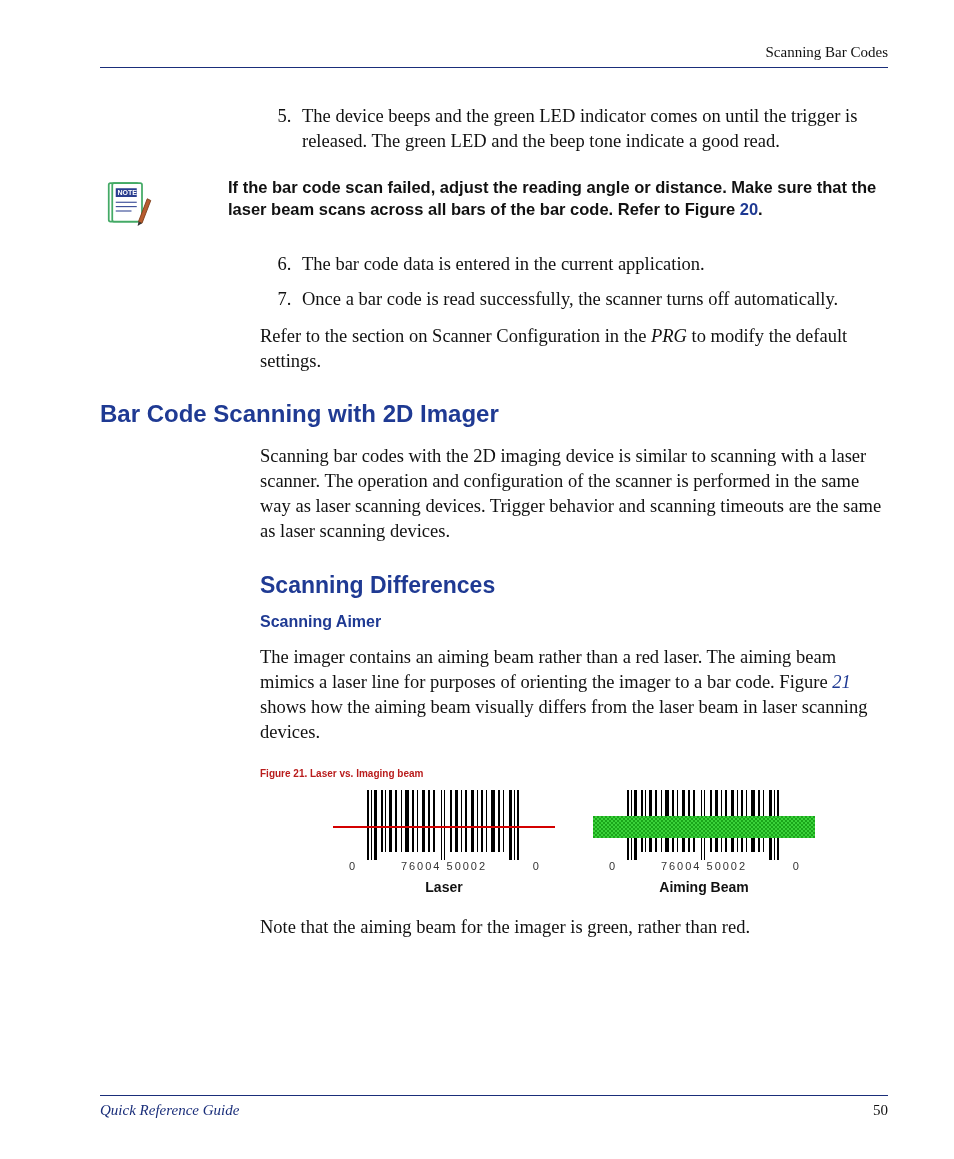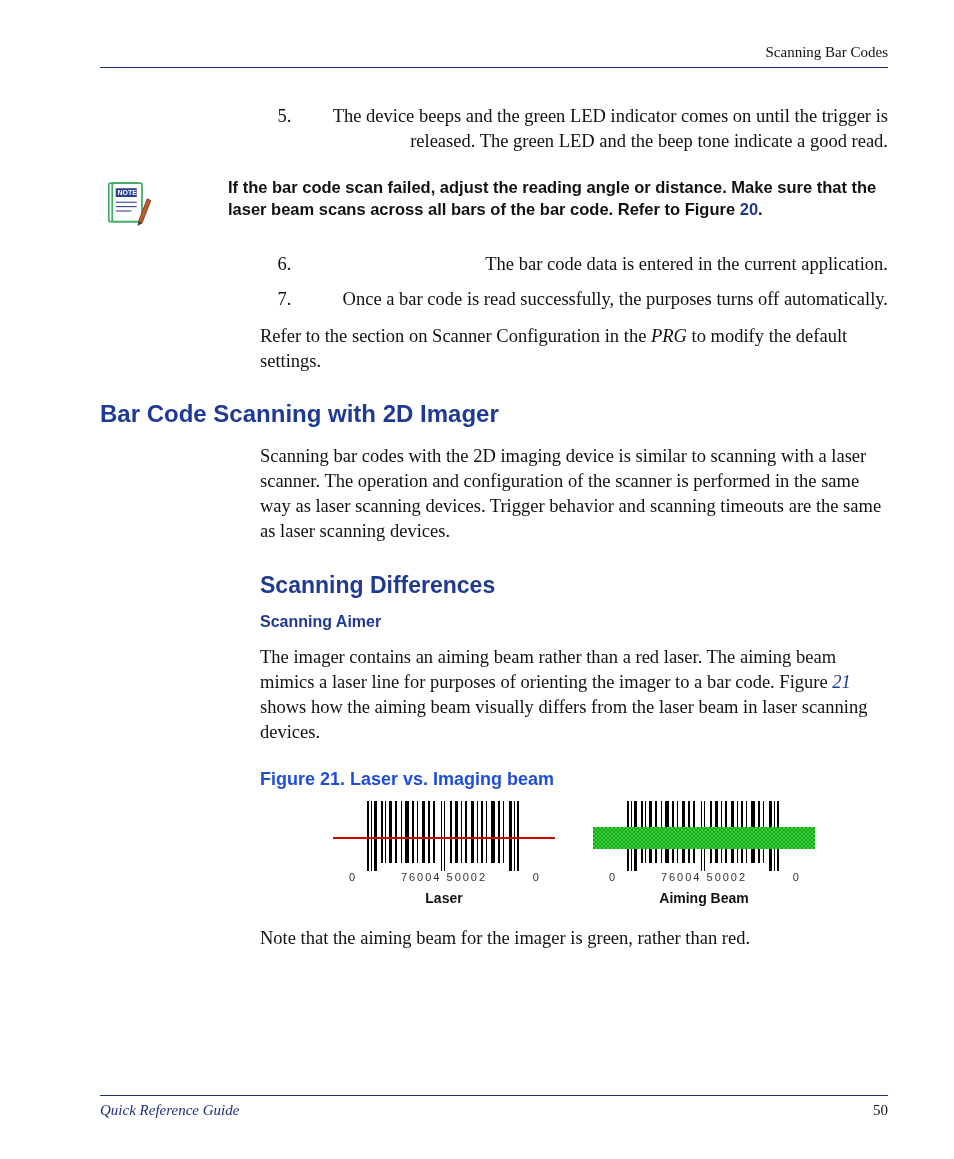--- a/index.html
+++ b/index.html
@@ -21,21 +21,21 @@
   }
   .header{
     display:flex;justify-content:flex-end;
     font-family:Georgia, serif;
     font-size:15px;
     padding-bottom:6px;
   }
   .header-rule{border-top:1.5px solid var(--rule);margin-bottom:36px;}
   .content{margin-left:160px;font-size:18.5px;line-height:1.35;}
   ol.steps{margin:0;padding-left:36px;}
-  ol.steps>li{margin-bottom:10px;padding-left:6px;text-align:right;}
+  ol.steps>li{margin-bottom:10px;padding-left:6px;}
   .note-row{display:flex;align-items:flex-start;margin:22px 0 20px -160px;gap:32px;}
   .note-icon{width:56px;height:56px;flex:0 0 auto;margin-right:40px;}
   .note-text{
     font-family:Arial, Helvetica, sans-serif;
     font-weight:700;font-size:16.5px;line-height:1.35;color:#111;
   }
   .note-text .figref{color:var(--navy);font-weight:700;}
   .para{margin:12px 0;}
   .italic{font-style:italic;}
   h2.section{
@@ -49,21 +49,21 @@
     margin:26px 0 10px 0;
   }
   h4.section{
     font-family:Verdana, Arial, sans-serif;
     color:var(--navy);font-weight:700;font-size:16px;
     margin:8px 0 6px 0;
   }
   .figref2{color:var(--navy);font-style:italic;}
   .figcap{
     font-family:Verdana, Arial, sans-serif;
-    font-weight:700;font-size:18px;color:#1d4ed8;margin:22px 0 10px 0;
+    font-weight:700;font-size:10px;color:#b91c1c;margin:22px 0 10px 0;
   }
   .fig-row{display:flex;gap:70px;justify-content:center;margin-top:6px;}
   .fig-col{display:flex;flex-direction:column;align-items:center;}
   .fig-label{font-family:Arial, sans-serif;font-weight:700;font-size:14px;margin-top:6px;}
   .barcode-wrap{position:relative;width:190px;height:82px;}
   .barcode{position:absolute;inset:0;}
   .laser-line{position:absolute;left:-16px;right:-16px;top:36px;height:2px;background:#d40000;}
   .aim-beam{position:absolute;left:-16px;right:-16px;top:26px;height:22px;}
   .barcode-digits{position:absolute;bottom:0;left:0;right:0;display:flex;justify-content:space-between;font:11px/1 Arial;color:#333;}
   .footer{
@@ -99,21 +99,21 @@
       <path d="M44 52 L54 26 L58 28 L48 54 Z" fill="#b85c2e" stroke="#7a3a18" stroke-width="1"></path>
       <path d="M44 52 L48 54 L43 57 Z" fill="#333"></path>
     </svg>
     <div class="note-text">
       <span>If the bar code scan failed, adjust the reading angle or distance. Make sure that the laser beam scans across all bars of the bar code. Refer to Figure </span><span class="figref">20</span><span>.</span>
     </div>
   </div>
 
   <ol class="steps" start="6">
     <li>The bar code data is entered in the current application.</li>
-    <li>Once a bar code is read successfully, the purposes turns off automatically.</li>
+    <li>Once a bar code is read successfully, the scanner turns off automatically.</li>
   </ol>
 
   <p class="para">
     <span>Refer to the section on Scanner Configuration in the </span><span class="italic">PRG</span><span> to modify the default settings.</span>
   </p>
 
   <h2 class="section">Bar Code Scanning with 2D Imager</h2>
   <p class="para">Scanning bar codes with the 2D imaging device is similar to scanning with a laser scanner. The operation and configuration of the scanner is performed in the same way as laser scanning devices. Trigger behavior and scanning timeouts are the same as laser scanning devices.</p>
 
   <h3 class="section">Scanning Differences</h3>

